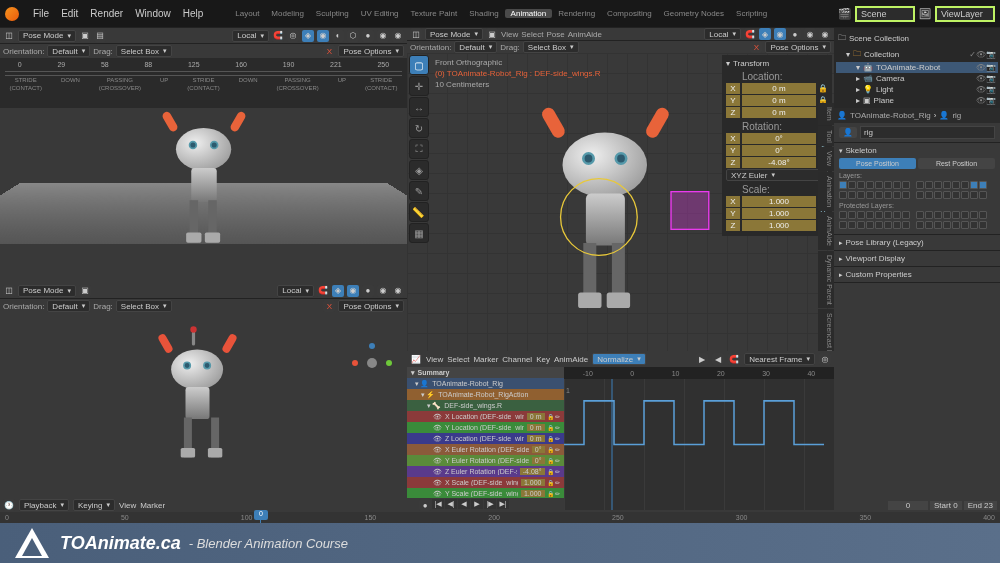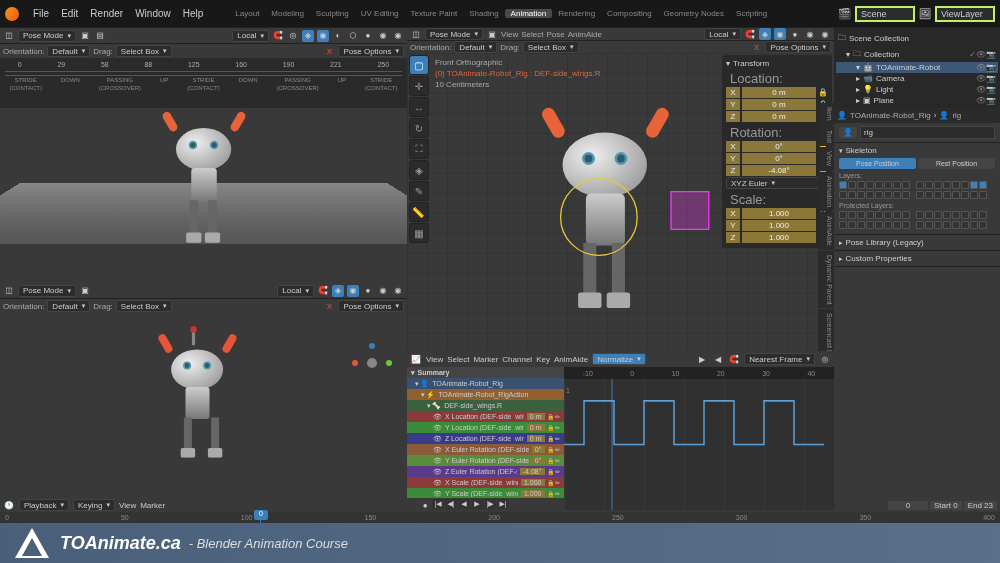--- a/index.html
+++ b/index.html
@@ -61,21 +61,21 @@
     .tool-btn.active { background: #3d7fb8; color: #fff; }
     
     
     .transform-panel { position: absolute; right: 2px; top: 2px; width: 110px; background: rgba(40,40,40,0.9); padding: 4px; font-size: 8px; }
     .tp-header { font-size: 8px; color: #ccc; margin-bottom: 2px; display: flex; align-items: center; }
     .tp-header::before { content: '▾'; margin-right: 3px; }
     .tp-row { display: flex; align-items: center; margin: 1px 0; gap: 2px; }
     .tp-label { width: 14px; background: #8b7738; color: #eee; text-align: center; padding: 1px 0; font-size: 8px; }
     .tp-value { flex: 1; background: #8b7738; color: #eee; text-align: center; padding: 1px 0; font-size: 8px; }
     .tp-lock { width: 10px; color: #888; }
-    .tp-section { font-size: 13px; color: #999; margin: 3px 4px 1px; }
+    .tp-section { font-size: 10px; color: #999; margin: 3px 16px 1px; }
     
     
     .vp-info { position: absolute; left: 28px; top: 4px; font-size: 8px; color: #aaa; line-height: 11px; }
     .vp-info .sel { color: #e8633a; }
     
     
     .outliner { background: #282828; flex: 0 0 auto; padding: 2px; font-size: 8px; }
     .outliner-row { padding: 1px 2px; display: flex; align-items: center; gap: 3px; }
     .outliner-row.sel { background: #3d5876; }
     .out-name { flex: 1; color: #ccc; }
@@ -679,20 +679,23 @@
             <div class="layer-cell"></div>
             <div class="layer-cell"></div>
             <div class="layer-cell"></div>
         </div>
       </div>
       <div id="props-sections">
           <div class="props-section">
             <div class="props-sec-title">Pose Library (Legacy)</div>
           </div>
           <div class="props-section">
+            <div class="props-sec-title">Viewport Display</div>
+          </div>
+          <div class="props-section">
             <div class="props-sec-title">Custom Properties</div>
           </div>
         </div>
     </div>
   </div>
 </div>
 
 <div class="timeline-area">
   <div class="tl-header">
     <span class="icon-btn">🕐</span>

